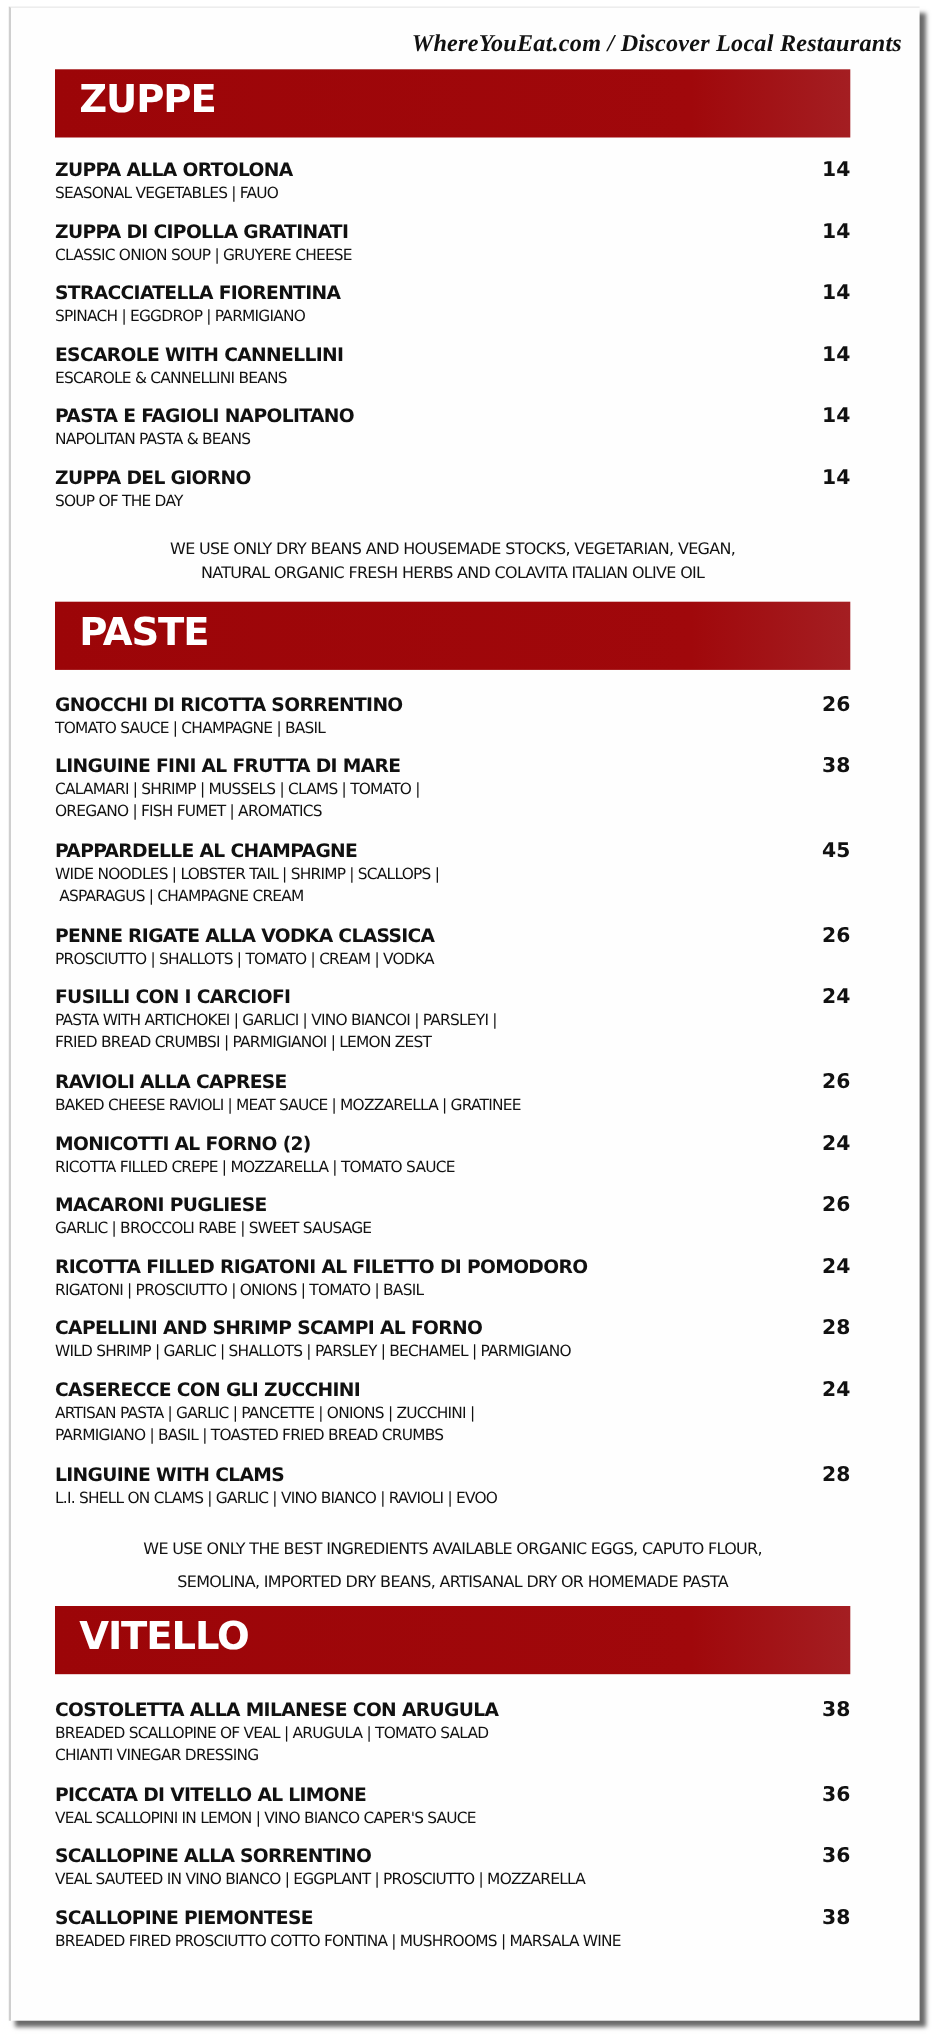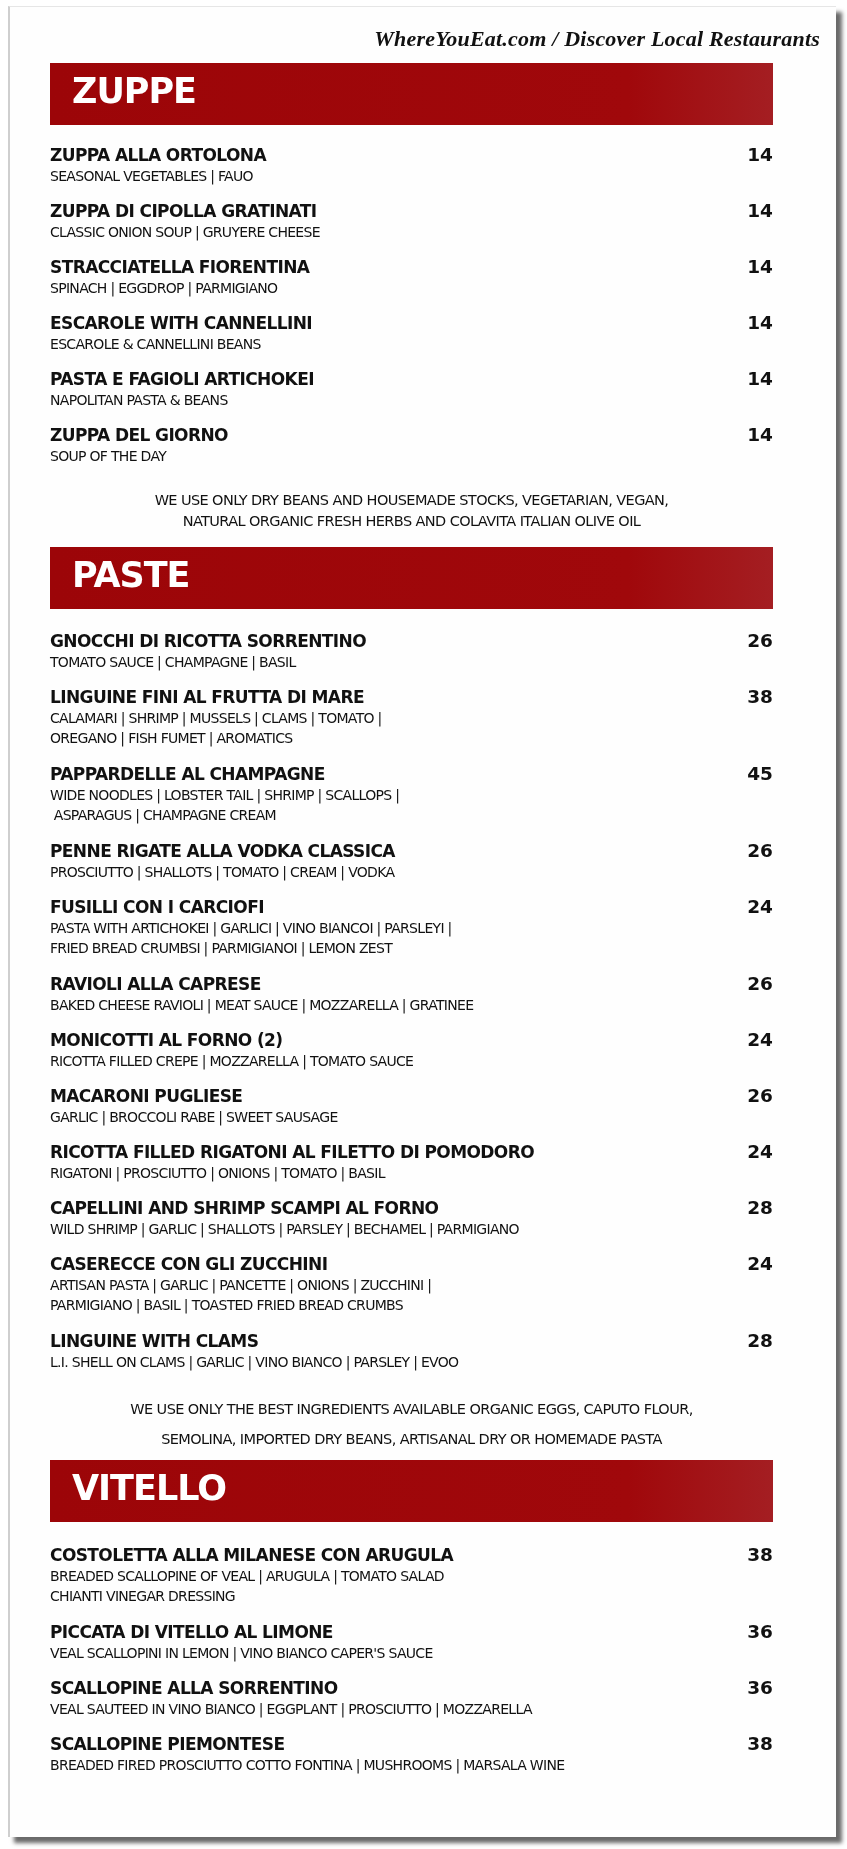--- a/index.html
+++ b/index.html
@@ -49,21 +49,21 @@
   <div class="item-name">STRACCIATELLA FIORENTINA</div>
   <div class="item-price">14</div>
   <div class="item-desc">SPINACH | EGGDROP | PARMIGIANO</div>
 </div>
 <div class="item" style="top:312px">
   <div class="item-name">ESCAROLE WITH CANNELLINI</div>
   <div class="item-price">14</div>
   <div class="item-desc">ESCAROLE &amp; CANNELLINI BEANS</div>
 </div>
 <div class="item" style="top:368px">
-  <div class="item-name">PASTA E FAGIOLI ARTICHOKEI</div>
+  <div class="item-name">PASTA E FAGIOLI NAPOLITANO</div>
   <div class="item-price">14</div>
   <div class="item-desc">NAPOLITAN PASTA &amp; BEANS</div>
 </div>
 <div class="item" style="top:424px">
   <div class="item-name">ZUPPA DEL GIORNO</div>
   <div class="item-price">14</div>
   <div class="item-desc">SOUP OF THE DAY</div>
 </div>
 
 <div class="note" style="top:492px">WE USE ONLY DRY BEANS AND HOUSEMADE STOCKS, VEGETARIAN, VEGAN,</div>
@@ -128,21 +128,21 @@
 </div>
 <div class="item" style="top:1253px">
   <div class="item-name">CASERECCE CON GLI ZUCCHINI</div>
   <div class="item-price">24</div>
   <div class="item-desc">ARTISAN PASTA | GARLIC | PANCETTE | ONIONS | ZUCCHINI |</div>
   <div class="item-desc">PARMIGIANO | BASIL | TOASTED FRIED BREAD CRUMBS</div>
 </div>
 <div class="item" style="top:1330px">
   <div class="item-name">LINGUINE WITH CLAMS</div>
   <div class="item-price">28</div>
-  <div class="item-desc">L.I. SHELL ON CLAMS | GARLIC | VINO BIANCO | PARSLEY | EVOO</div>
+  <div class="item-desc">L.I. SHELL ON CLAMS | GARLIC | VINO BIANCO | RAVIOLI | EVOO</div>
 </div>
 
 <div class="note" style="top:1401px">WE USE ONLY THE BEST INGREDIENTS AVAILABLE ORGANIC EGGS, CAPUTO FLOUR,</div>
 <div class="note" style="top:1431px">SEMOLINA, IMPORTED DRY BEANS, ARTISANAL DRY OR HOMEMADE PASTA</div>
 
 <div class="banner" style="top:1460px">
   <div class="banner-title">VITELLO</div>
 </div>
 
 <div class="item" style="top:1544px">

